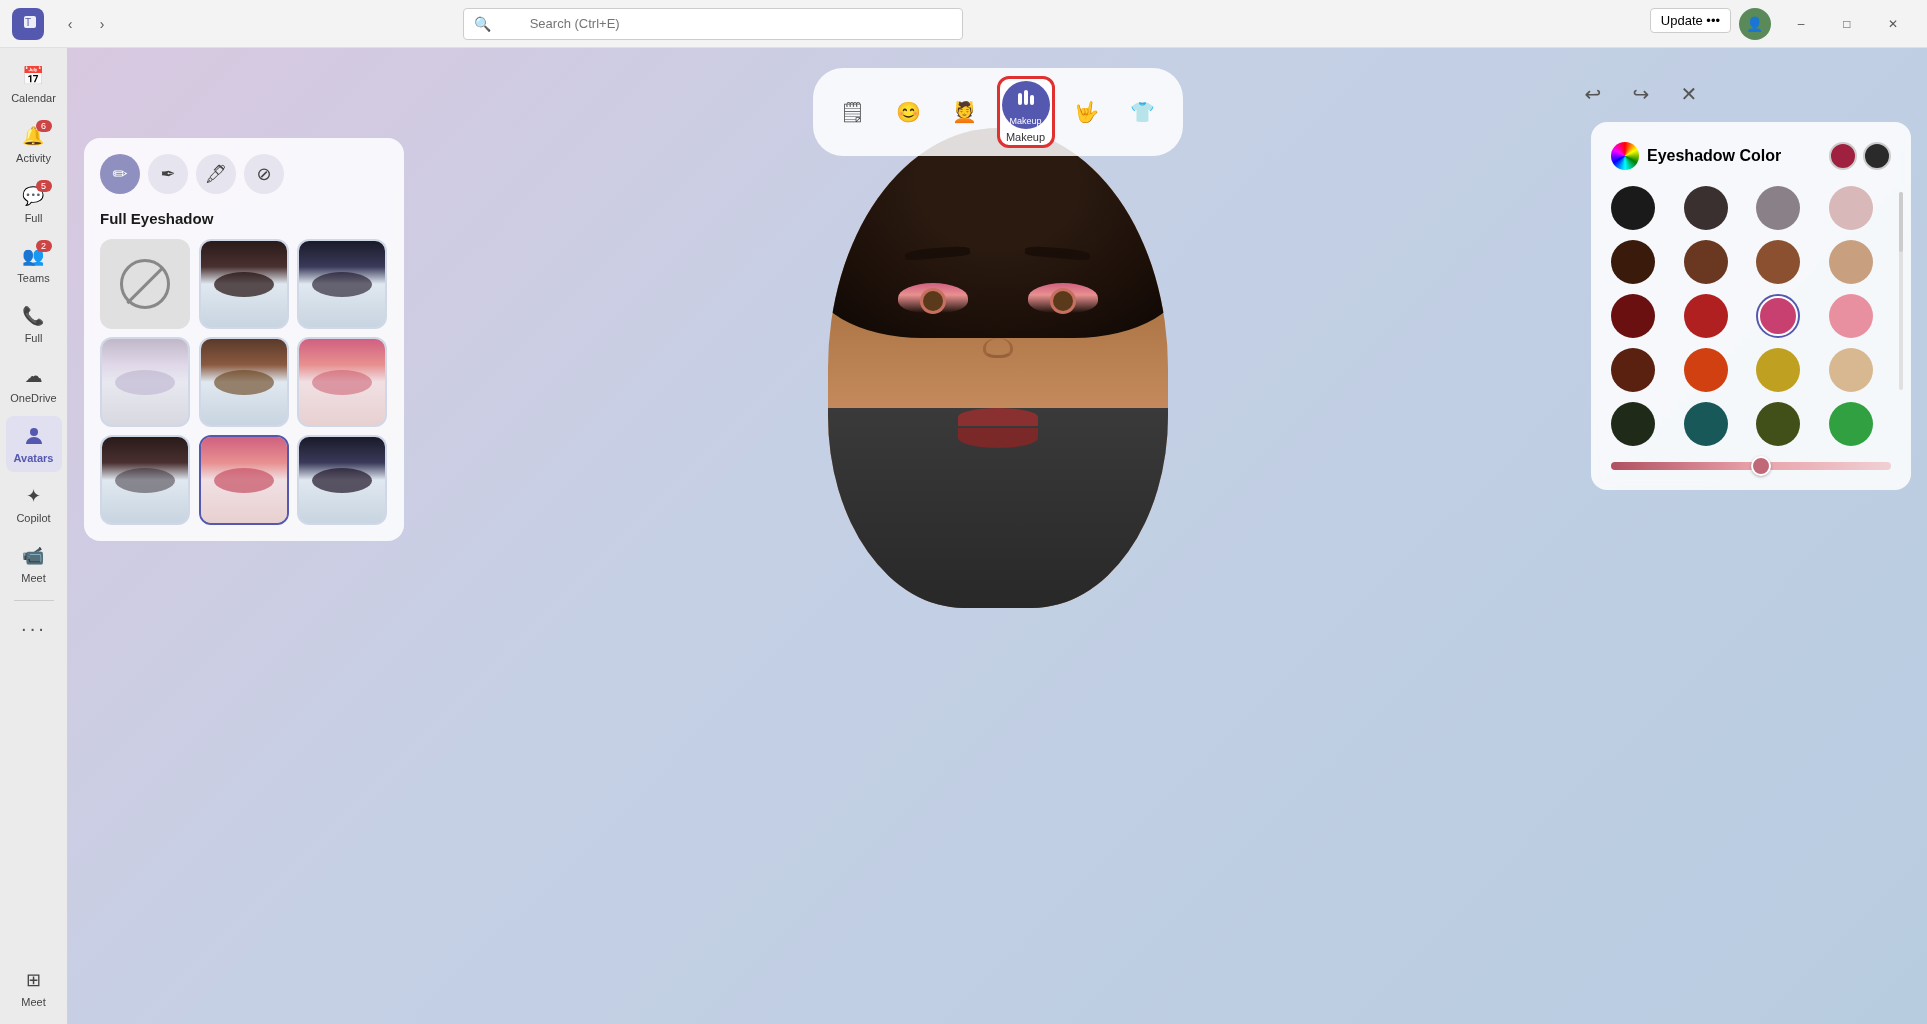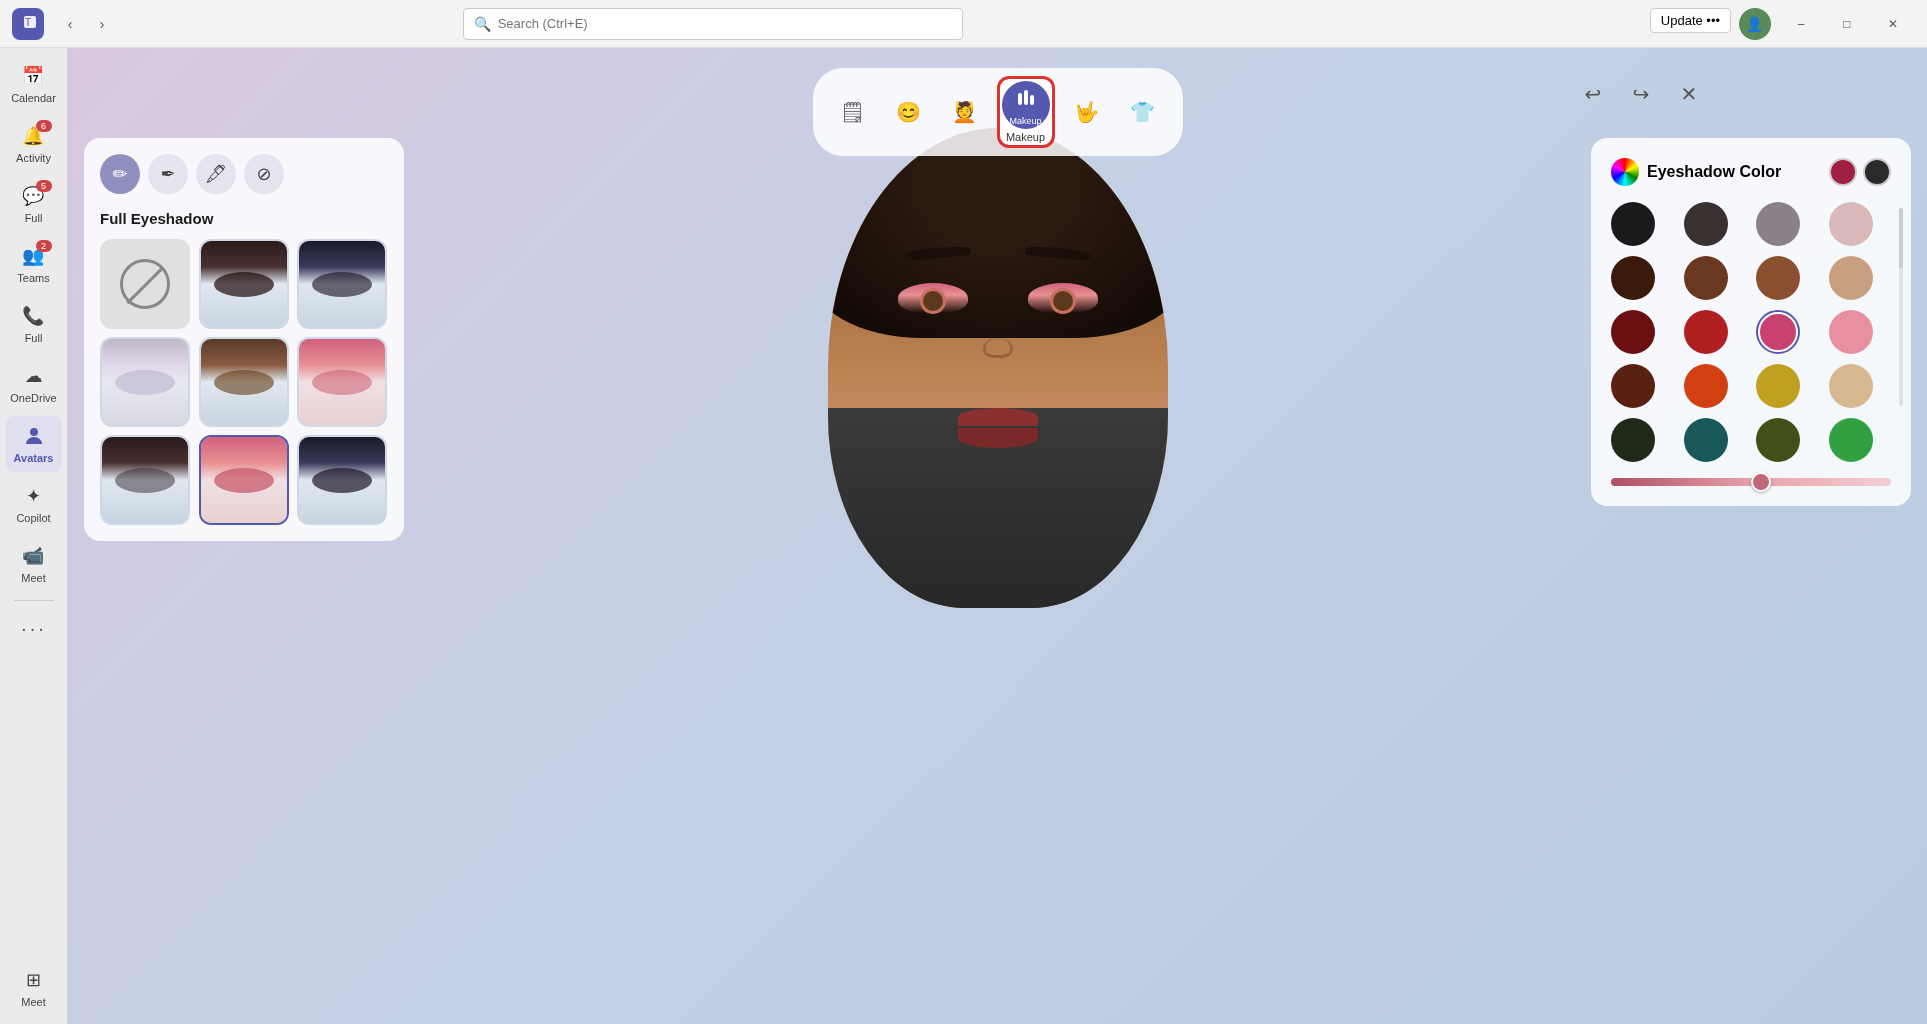--- a/index.html
+++ b/index.html
@@ -33,21 +33,21 @@
     .search-bar {
       flex: 1; max-width: 500px; height: 32px;
       background: white;
       border: 1px solid #ccc;
       border-radius: 4px;
       display: flex; align-items: center;
       padding: 0 10px; gap: 6px;
       margin: 0 auto;
     }
     .search-bar input {
-      border: none; outline: none; flex: 1; font-size: 13px; color: #555;
+      border: none; outline: none; flex: 1; font-size: 13px; color: #555; margin-left: 32px;
     }
     .title-bar-right {
       display: flex; align-items: flex-start; gap: 8px; margin-left: auto;
     }
     .update-btn {
       background: white; border: 1px solid #ccc;
       border-radius: 4px; padding: 4px 10px;
       font-size: 13px; cursor: pointer;
       display: flex; align-items: center; gap: 6px;
     }
@@ -315,21 +315,21 @@
     .eye-img.dark-liner {
       background: linear-gradient(180deg, #1a1a2a 0%, #3a3a5a 30%, #e0e8f0 50%, #c8d4e0 100%);
     }
     .eye-img.pink-red {
       background: linear-gradient(180deg, #d06080 0%, #e89090 30%, #f0e0e4 50%, #e8d0d0 100%);
     }
 
     
     .right-panel {
       position: absolute;
-      top: 90px;
+      top: 74px;
       right: 16px;
       width: 320px;
       background: rgba(255,255,255,0.85);
       border-radius: 16px;
       padding: 20px;
       backdrop-filter: blur(4px);
     }
     .right-panel-header {
       display: flex; align-items: center; gap: 8px;
       margin-bottom: 16px;

